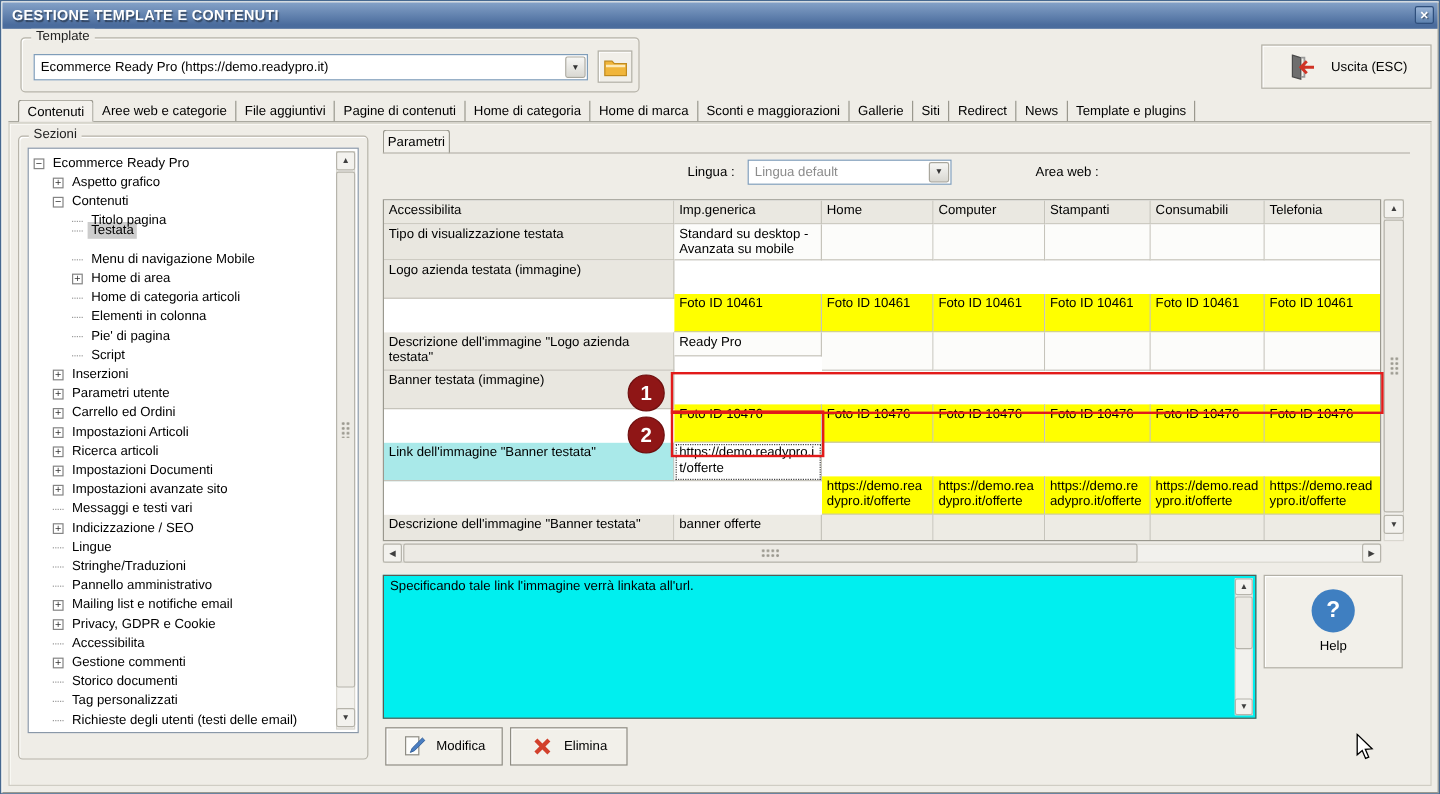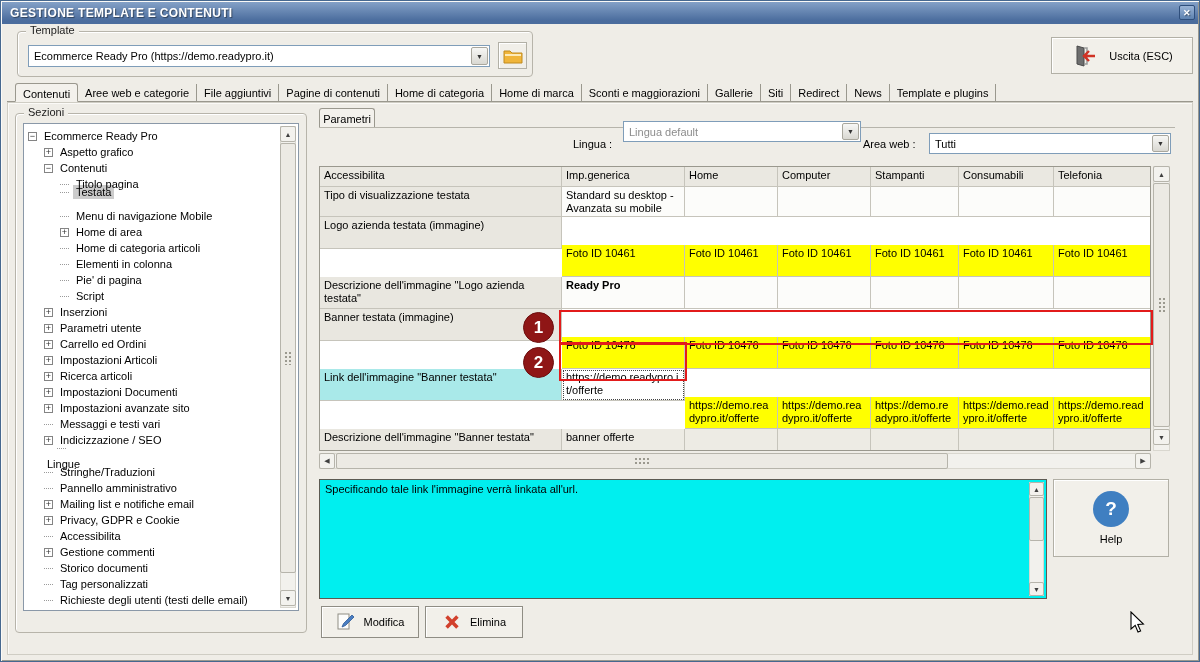--- a/index.html
+++ b/index.html
@@ -238,21 +238,21 @@
         <span class="tree-lbl">Mailing list e notifiche email</span>
       </div>
       <div class="tree-item" style="top: 356px; left: 20px;">
         <span class="leaf-dash"></span>
         <span class="tree-lbl">Pannello amministrativo</span>
       </div>
       <div class="tree-item" style="top: 340px; left: 20px;">
         <span class="leaf-dash"></span>
         <span class="tree-lbl">Stringhe/Traduzioni</span>
       </div>
-      <div class="tree-item" style="top: 324px; left: 20px; flex-direction: column;">
+      <div class="tree-item" style="top: 324px; left: 20px;">
         <span class="leaf-dash"></span>
         <span class="tree-lbl">Lingue</span>
       </div>
       <div class="tree-item" style="top: 308px; left: 20px;">
         <span class="pm-box">+</span>
         <span class="tree-lbl">Indicizzazione / SEO</span>
       </div>
       <div class="tree-item" style="top: 292px; left: 20px;">
         <span class="leaf-dash"></span>
         <span class="tree-lbl">Messaggi e testi vari</span>
@@ -337,29 +337,25 @@
       </div>
     <div class="sb-btn" style="right:2px; top:466px; width:16px; height:16px;">▼</div>
   </div>
 
   <div class="param-tab">
     <span>Parametri</span>
   </div>
   <div class="param-topline"></div>
 
   <span class="fieldlabel" style="left:572px; top:137px;">Lingua :</span>
-  <div class="combo disabled" style="left:622px; top:120px; width:238px; height:21px;">
+  <div class="combo disabled" style="left:622px; top:132px; width:170px; height:21px;">
     <span>Lingua default</span>
     <span class="arrow-btn">▼</span>
   </div>
   <span class="fieldlabel" style="left:862px; top:137px;">Area web :</span>
-  <div class="combo" style="left:928px; top:132px; width:242px; height:21px;">
-    <span>Tutti</span>
-    <span class="arrow-btn">▼</span>
-  </div>
 
   <div class="ptable" id="ptable">
       <div class="trow">
         <div class="tcell hdr" style="width: 242px; height: 20px;">Accessibilita</div>
         <div class="tcell hdr" style="width: 123px; height: 20px;">Imp.generica</div>
         <div class="tcell hdr" style="width: 93px; height: 20px;">Home</div>
         <div class="tcell hdr" style="width: 93px; height: 20px;">Computer</div>
         <div class="tcell hdr" style="width: 88px; height: 20px;">Stampanti</div>
         <div class="tcell hdr" style="width: 95px; height: 20px;">Consumabili</div>
         <div class="tcell hdr" style="width: 98px; height: 20px;">Telefonia</div>
@@ -377,21 +373,21 @@
         <div class="tcell lblcol" style="width: 242px; height: 32px;">Logo azienda testata (immagine)</div>
         <div class="tcell yellow" style="width: 123px; height: 32px;">Foto ID 10461</div>
         <div class="tcell yellow" style="width: 93px; height: 32px;">Foto ID 10461</div>
         <div class="tcell yellow" style="width: 93px; height: 32px;">Foto ID 10461</div>
         <div class="tcell yellow" style="width: 88px; height: 32px;">Foto ID 10461</div>
         <div class="tcell yellow" style="width: 95px; height: 32px;">Foto ID 10461</div>
         <div class="tcell yellow" style="width: 98px; height: 32px;">Foto ID 10461</div>
       </div>
       <div class="trow">
         <div class="tcell lblcol" style="width: 242px; height: 32px;">Descrizione dell'immagine "Logo azienda testata"</div>
-        <div class="tcell val-even" style="width: 123px; height: 32px; font-weight: bold;">Ready Pro</div>
+        <div class="tcell val-even" style="width: 123px; height: 20px;">Ready Pro</div>
         <div class="tcell val-even" style="width: 93px; height: 32px;"></div>
         <div class="tcell val-even" style="width: 93px; height: 32px;"></div>
         <div class="tcell val-even" style="width: 88px; height: 32px;"></div>
         <div class="tcell val-even" style="width: 95px; height: 32px;"></div>
         <div class="tcell val-even" style="width: 98px; height: 32px;"></div>
       </div>
       <div class="trow">
         <div class="tcell lblcol" style="width: 242px; height: 32px;">Banner testata (immagine)</div>
         <div class="tcell yellow" style="width: 123px; height: 32px;">Foto ID 10476</div>
         <div class="tcell yellow" style="width: 93px; height: 32px;">Foto ID 10476</div>

